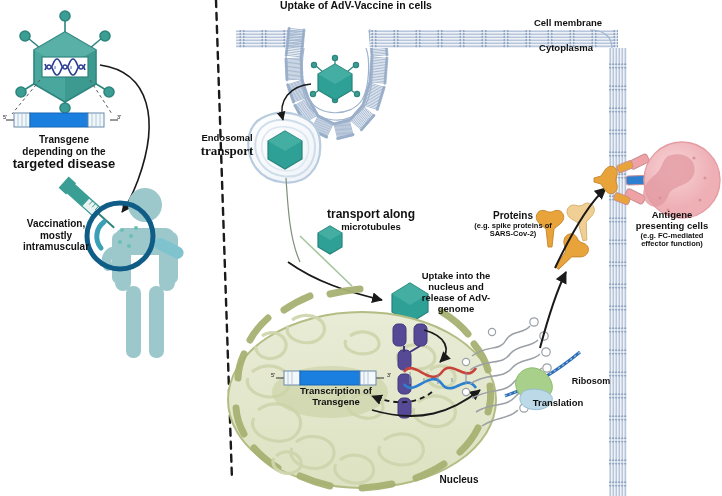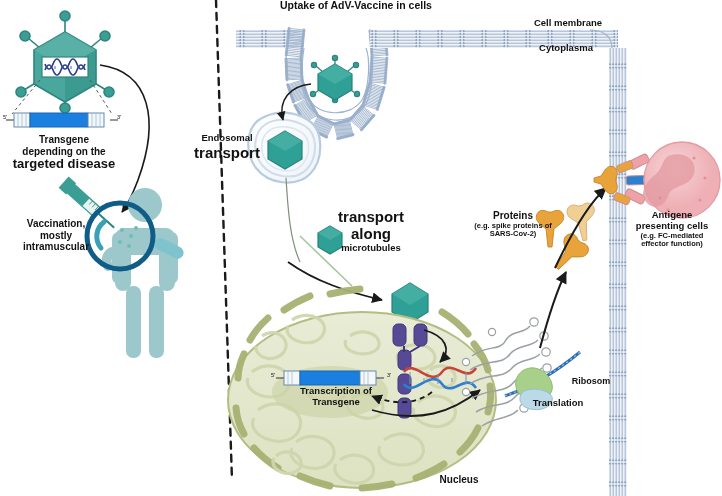--- a/index.html
+++ b/index.html
@@ -908,28 +908,34 @@
   </div>
 
   <div style="position:absolute;left:8px;top:218px;width:96px;text-align:center;">
     <div class="lbl" style="position:static;font-size:10px;">Vaccination,</div>
     <div class="lbl" style="position:static;font-size:10px;">mostly</div>
     <div class="lbl" style="position:static;font-size:10px;">intramuscular</div>
   </div>
 
   <div style="position:absolute;left:190px;top:133px;width:74px;text-align:center;">
     <div class="lbl" style="position:static;font-size:9.5px;">Endosomal</div>
-    <div class="lbl" style="position:static;font-size:15px;">transport</div>
+    <div class="lbl" style="position:static;font-size:13px;font-family:Liberation Serif, serif;">transport</div>
   </div>
 
   <div style="position:absolute;left:318px;top:208px;width:106px;text-align:center;">
-    <div class="lbl" style="position:static;font-size:15px;">transport along</div>
+    <div class="lbl" style="position:static;font-size:12px;">transport along</div>
     <div class="lbl" style="position:static;font-size:9.5px;">microtubules</div>
   </div>
 
+  <div style="position:absolute;left:404px;top:271px;width:104px;text-align:center;">
+    <div class="lbl" style="position:static;font-size:9.5px;">Uptake into the</div>
+    <div class="lbl" style="position:static;font-size:9.5px;">nucleus and</div>
+    <div class="lbl" style="position:static;font-size:9.5px;">release of AdV-</div>
+    <div class="lbl" style="position:static;font-size:9.5px;">genome</div>
+  </div>
 
   <div style="position:absolute;left:279px;top:386px;width:114px;text-align:center;">
     <div class="lbl" style="position:static;font-size:9.5px;">Transcription of</div>
     <div class="lbl" style="position:static;font-size:9.5px;">Transgene</div>
   </div>
 
   <div style="position:absolute;left:458px;top:210px;width:110px;text-align:center;">
     <div class="lbl" style="position:static;font-size:10px;">Proteins</div>
     <div class="lbl" style="position:static;font-size:7.5px;">(e.g. spike proteins of</div>
     <div class="lbl" style="position:static;font-size:7.5px;">SARS-Cov-2)</div>

